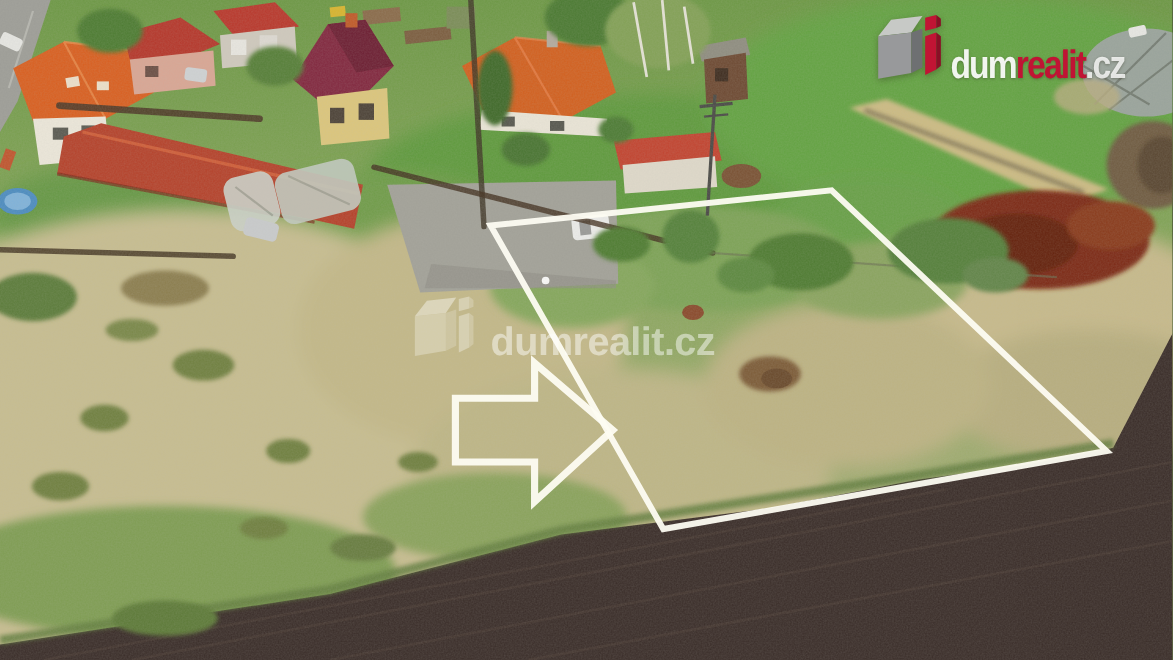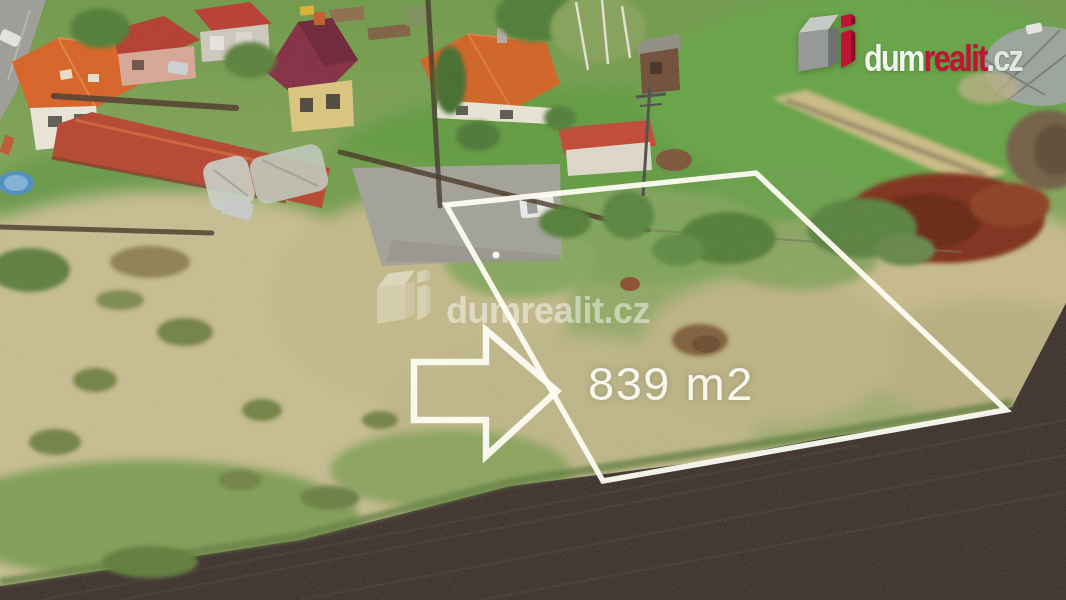--- a/index.html
+++ b/index.html
@@ -257,21 +257,20 @@
     </g>
 
     <rect width="1066" height="600" filter="url(#noisef)" opacity="0.5"></rect>
   </svg>
 
   <svg class="annot" viewBox="0 0 1066 600">
     <polygon class="plot-line" points="446,205 756,173 1006,410 603,481" stroke="#fdfcf2"></polygon>
     <path class="arrow-line" d="M414,362 L486,362 L486,330 L557,391 L486,456 L486,420 L414,420 Z" stroke="#fdfcf2"></path>
   </svg>
 
-  <div class="area-label">839 m2</div>
 
   <div class="logo wm">
     <svg class="licon" viewBox="0 0 74 76">
       <polygon class="g-top" points="4,26 18,8 52,4 40,22"></polygon>
       <polygon class="g-front" points="4,26 40,22 40,66 4,72"></polygon>
       <polygon class="g-side" points="40,22 52,18 52,60 40,66"></polygon>
       <polygon class="r-front" points="55,6 67,3 67,17 55,20"></polygon>
       <polygon class="r-side" points="67,3 72,7 72,15 67,17"></polygon>
       <polygon class="r-front" points="55,26 67,22 67,62 55,68"></polygon>
       <polygon class="r-side" points="67,22 72,26 72,58 67,62"></polygon>

